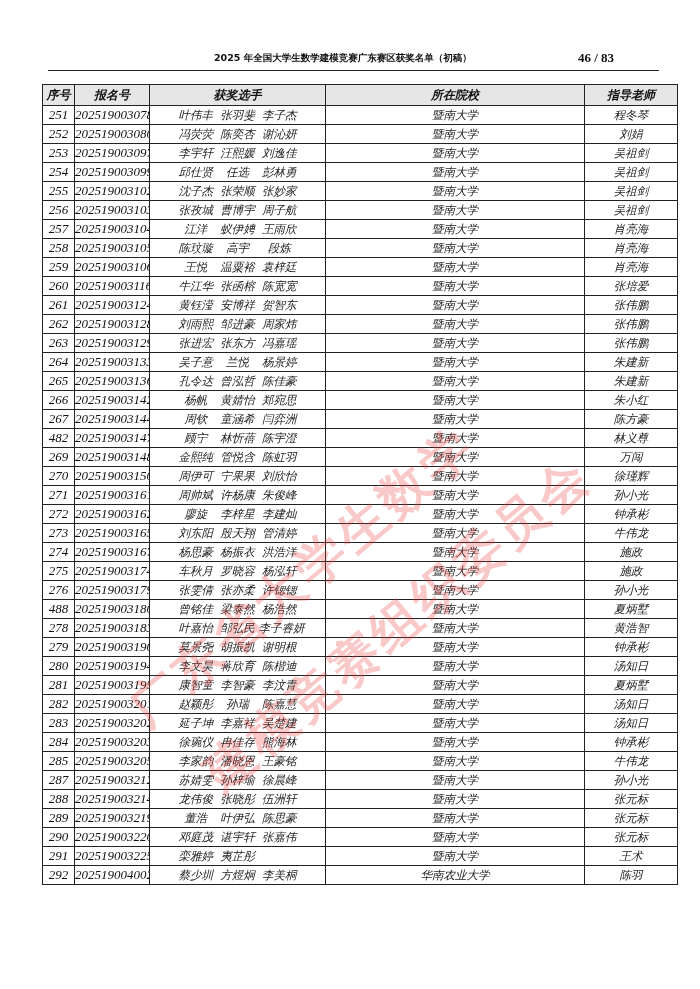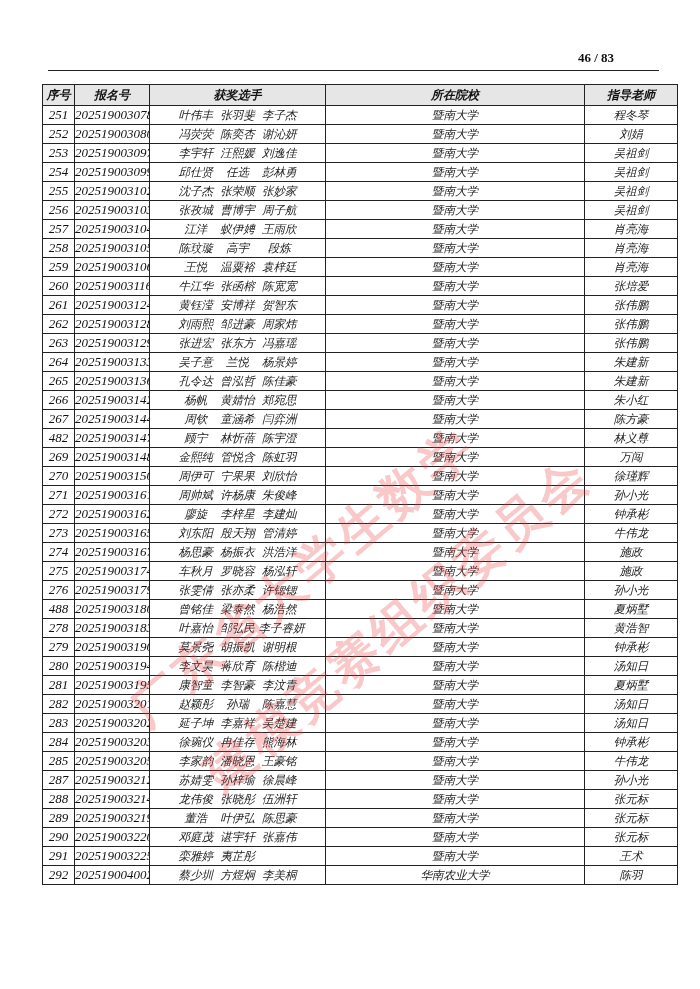--- a/index.html
+++ b/index.html
@@ -28,20 +28,21 @@
   .watermark { position:absolute; pointer-events:none; color:rgba(235,60,60,0.28);
                font-family:"DejaVu Sans",sans-serif; font-weight:bold; white-space:nowrap;
                transform-origin:left top; }
   .wm1 { left:115px; top:690px; font-size:50px; transform:rotate(-40deg); letter-spacing:4px; }
   .wm2 { left:190px; top:755px; font-size:50px; transform:rotate(-40deg); letter-spacing:4px; }
 </style>
 </head>
 <body>
 
 <div class="page-header">
+  <span class="doc-title">2025 年全国大学生数学建模竞赛广东赛区获奖名单（初稿）</span>
   <span class="page-num">46 / 83</span>
 </div>
 <div class="header-rule"></div>
 
 <table class="awards">
   <colgroup>
     <col class="c1">
       <col class="c2">
       <col class="c3">
       <col class="c4">

